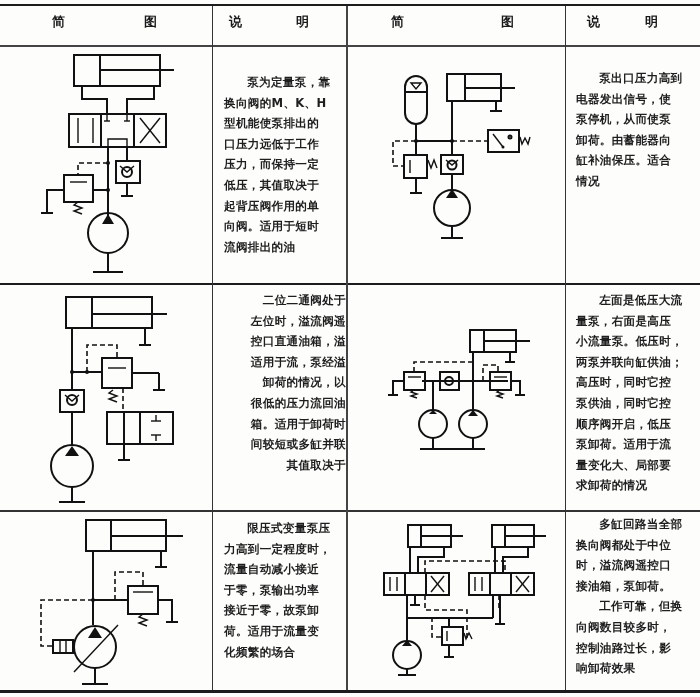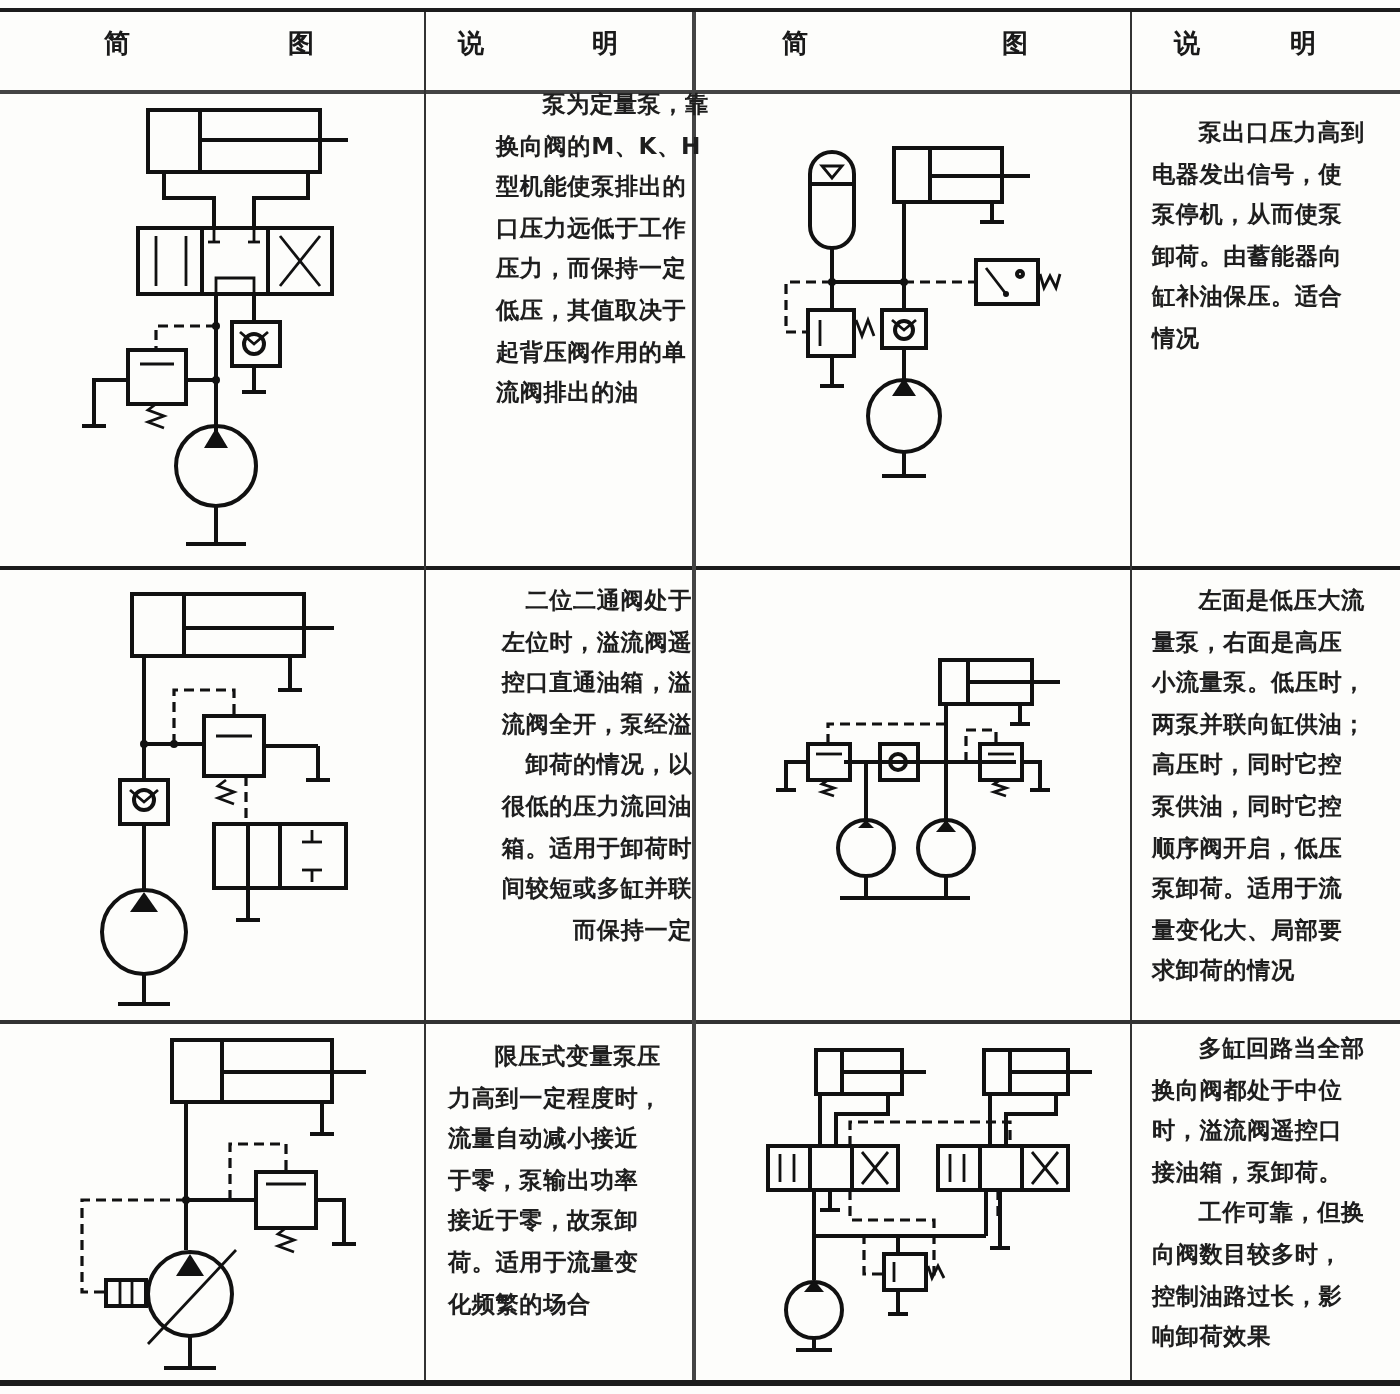--- a/index.html
+++ b/index.html
@@ -46,50 +46,51 @@
   </div>
   <div class="hdr" style="left:346px;width:219px;">
     <span style="left:45px;">简</span>
     <span style="left:155px;">图</span>
   </div>
   <div class="hdr" style="left:565px;width:135px;">
     <span style="left:22px;">说</span>
     <span style="left:80px;">明</span>
   </div>
 
-  <div class="desc" style="left:224px;top:42px;width:122px;margin-left:24px;">
+  <div class="desc" style="left:224px;top:72px;width:122px;">
     <p class="indent">泵为定量泵，靠</p>
     <p>换向阀的M、K、H</p>
     <p>型机能使泵排出的</p>
     <p>口压力远低于工作</p>
     <p>压力，而保持一定</p>
     <p>低压，其值取决于</p>
     <p>起背压阀作用的单</p>
+    <p>向阀。适用于短时</p>
     <p>流阀排出的油</p>
   </div>
 
-  <div class="desc" style="left:576px;top:56px;width:124px;">
+  <div class="desc" style="left:576px;top:68px;width:124px;">
     <p class="indent">泵出口压力高到</p>
     <p>电器发出信号，使</p>
     <p>泵停机，从而使泵</p>
     <p>卸荷。由蓄能器向</p>
     <p>缸补油保压。适合</p>
     <p>情况</p>
   </div>
 
   <div class="desc" style="left:224px;top:290px;width:122px;text-align:right;">
     <p class="indent">二位二通阀处于</p>
     <p>左位时，溢流阀遥</p>
     <p>控口直通油箱，溢</p>
-    <p>流阀全开，泵经溢</p>
+    <p>适用于流，泵经溢</p>
     <p>卸荷的情况，以</p>
     <p>很低的压力流回油</p>
     <p>箱。适用于卸荷时</p>
     <p>间较短或多缸并联</p>
-    <p>而保持一定</p>
+    <p>其值取决于</p>
   </div>
 
   <div class="desc" style="left:576px;top:290px;width:124px;">
     <p class="indent">左面是低压大流</p>
     <p>量泵，右面是高压</p>
     <p>小流量泵。低压时，</p>
     <p>两泵并联向缸供油；</p>
     <p>高压时，同时它控</p>
     <p>泵供油，同时它控</p>
     <p>顺序阀开启，低压</p>

